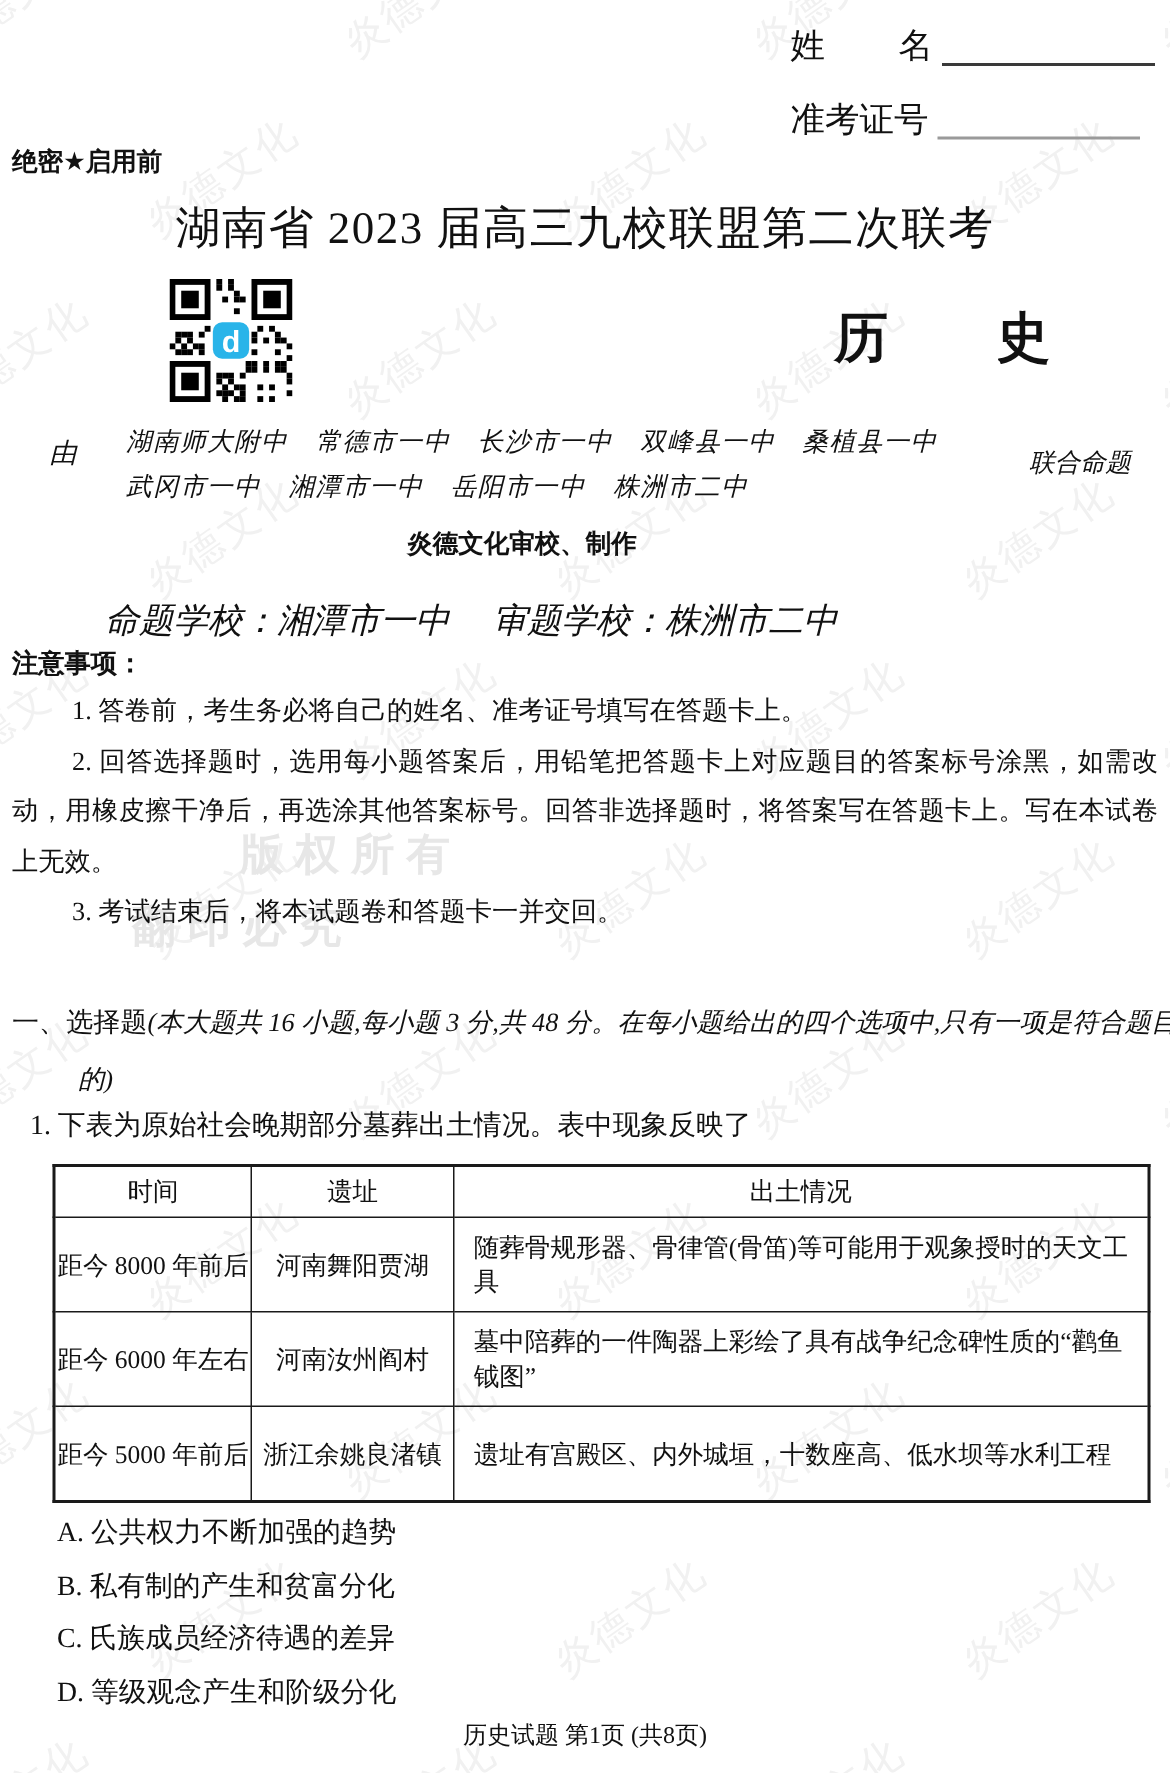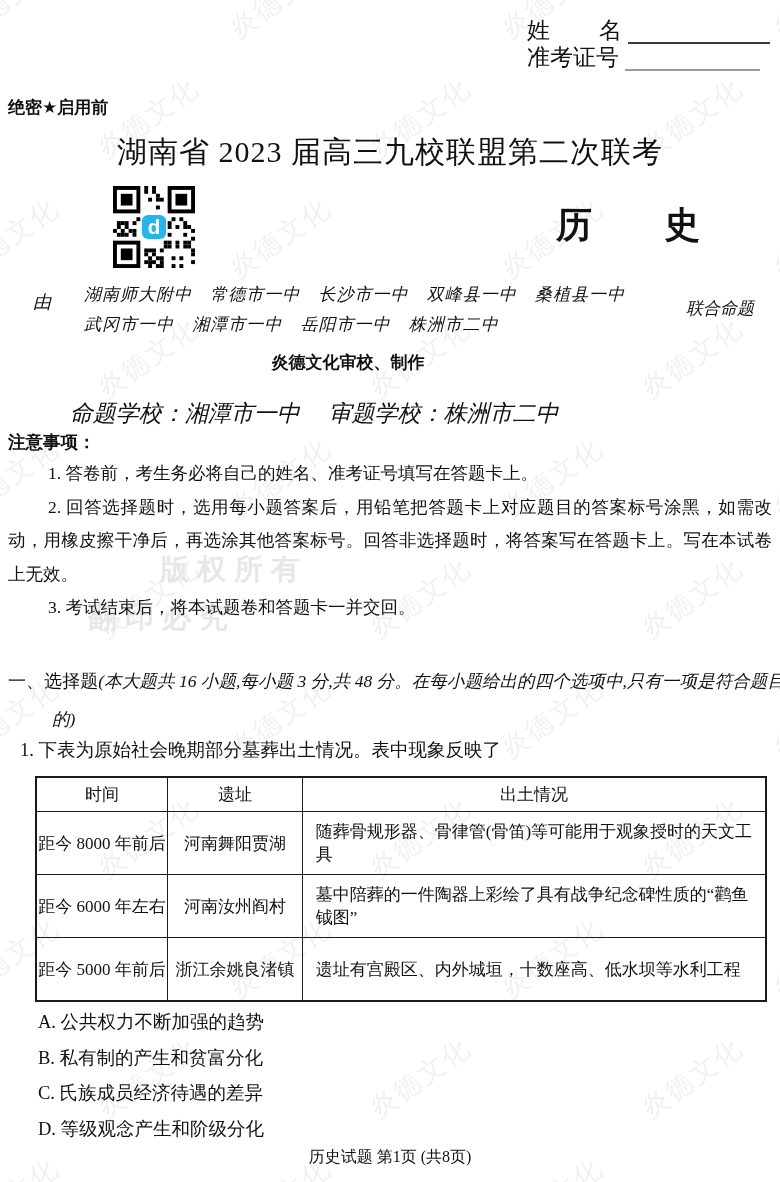--- a/index.html
+++ b/index.html
@@ -111,21 +111,21 @@
 
 <div id="content" class="layer">
 
   <div class="abs field-row" style="top:16px;left:527px;">
     <span class="spread">
         <span>姓</span>
         <span>名</span>
       </span>
     <span class="fill-line u-dark"></span>
   </div>
-  <div class="abs field-row" style="top:43px;left:527px;">
+  <div class="abs field-row" style="top:65px;left:527px;">
     <span>准考证号</span>
     <span class="fill-line u-gray"></span>
   </div>
 
   <div id="classification" class="abs sans">绝密★启用前</div>
   <div id="exam-title" class="abs">湖南省 2023 届高三九校联盟第二次联考</div>
 
   <div id="qr-box" class="abs"><svg viewBox="0 0 21 21" width="82" height="82">
         <rect x="0" y="0" width="21" height="21" fill="#ffffff"></rect>
         <rect x="8" y="0" width="1" height="1" fill="#000"></rect>

